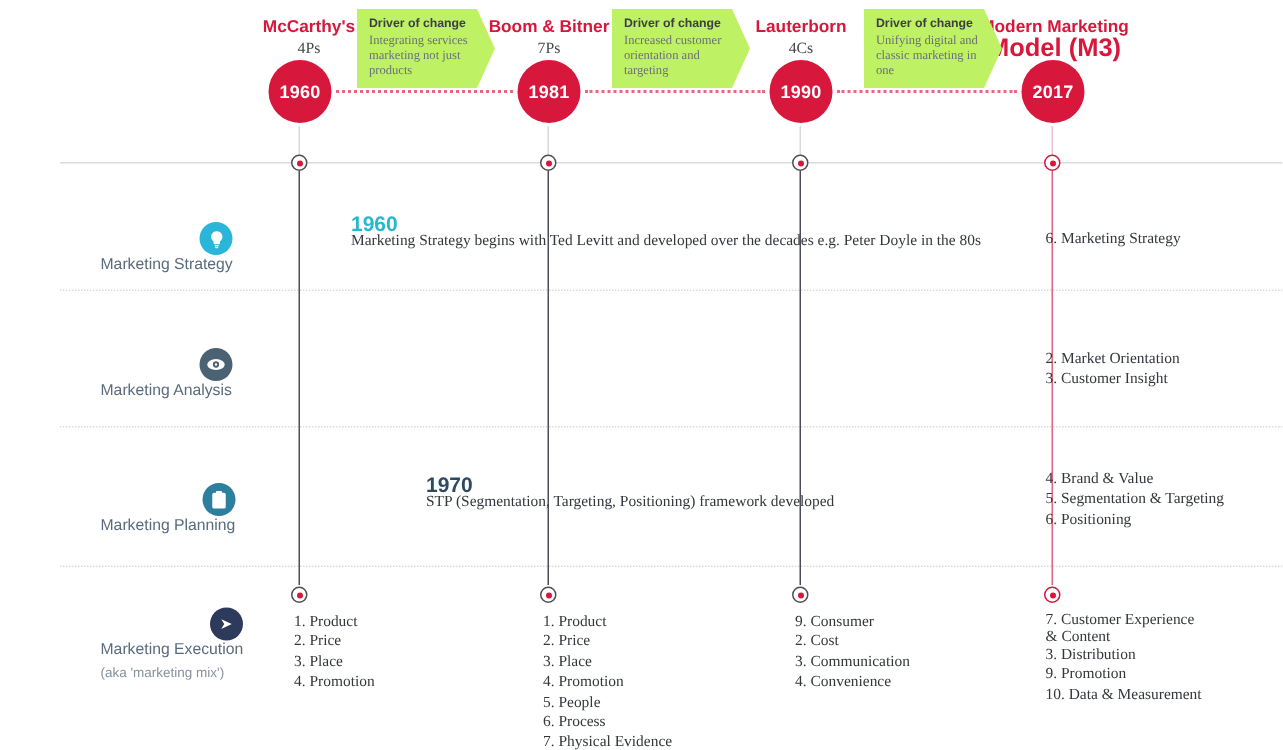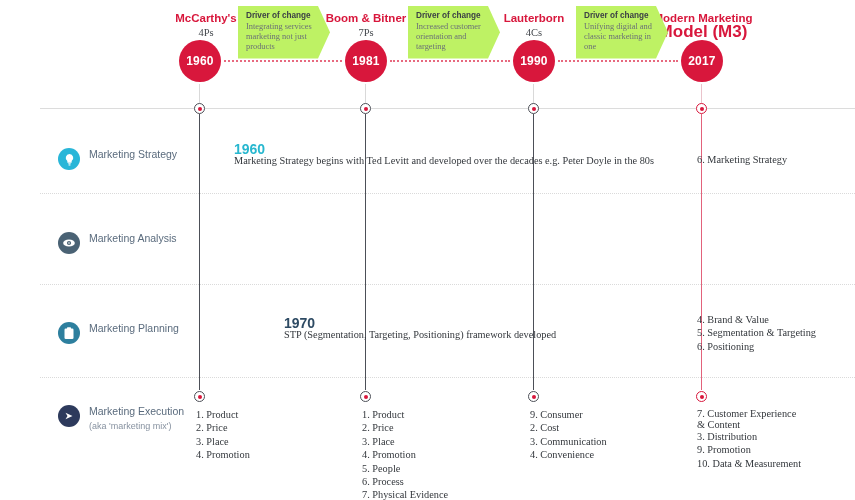--- a/index.html
+++ b/index.html
@@ -107,21 +107,21 @@
   .node.red { border-color: #d8173c; }
   .vline {
     position: absolute;
     width: 1.4px;
     background: #4c4f57;
   }
   .vline.red { background: #e2627b; }
   .vline.thin { width: 1px; background: #bfc2c6; }
 
   
-  .rowlabel { position: absolute; display: flex; align-items: flex-start; }
+  .rowlabel { position: absolute; display: flex; align-items: flex-end; flex-direction: column; }
   .ricon {
     width: 22px; height: 22px; border-radius: 50%;
     display: flex; align-items: center; justify-content: center;
     flex: 0 0 22px;
   }
   .ricon svg { display: block; }
   .rtext {
     padding-left: 9px;
     font-family: "Liberation Sans", sans-serif;
     font-size: 10.5px;
@@ -290,20 +290,24 @@
   <div class="blockhead cyan" style="left:234px; top:141px;">1960</div>
   <div class="blockbody" style="left:234px; top:154px;">Marketing Strategy begins with Ted Levitt and developed over the decades e.g. Peter Doyle in the 80s</div>
 
   <div class="blockhead navy" style="left:284px; top:315px;">1970</div>
   <div class="blockbody" style="left:284px; top:328px;">STP (Segmentation, Targeting, Positioning) framework developed</div>
 
   <ul class="numlist" style="left:697px; top:153px;">
     <li>6. Marketing Strategy</li>
   </ul>
 
+  <ul class="numlist" style="left:697px; top:233px;">
+    <li>2. Market Orientation</li>
+    <li>3. Customer Insight</li>
+  </ul>
 
   <ul class="numlist" style="left:697px; top:313px;">
     <li>4. Brand &amp; Value</li>
     <li>5. Segmentation &amp; Targeting</li>
     <li>6. Positioning</li>
   </ul>
 
   <ul class="numlist" style="left:196px; top:408px;">
     <li>1. Product</li>
     <li>2. Price</li>

